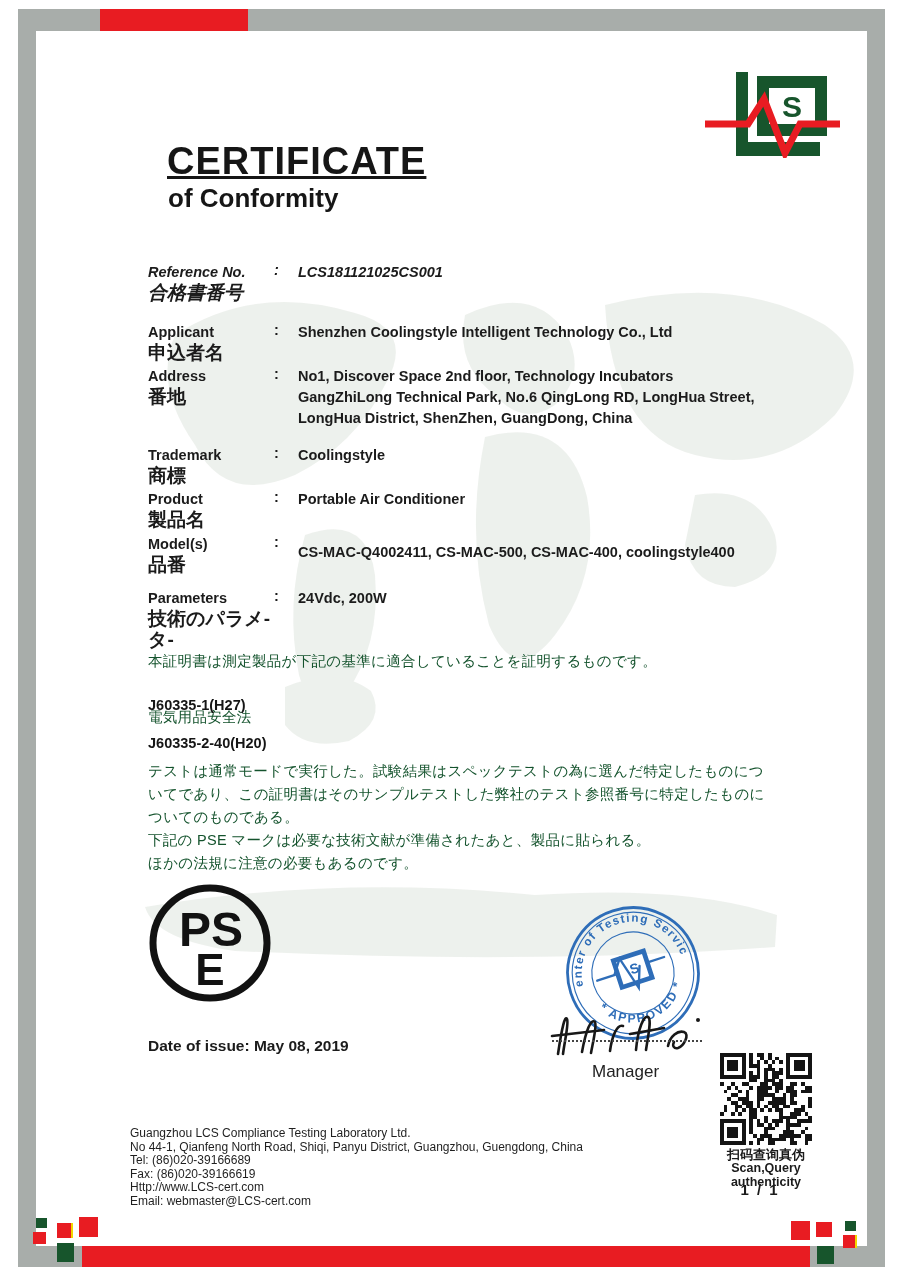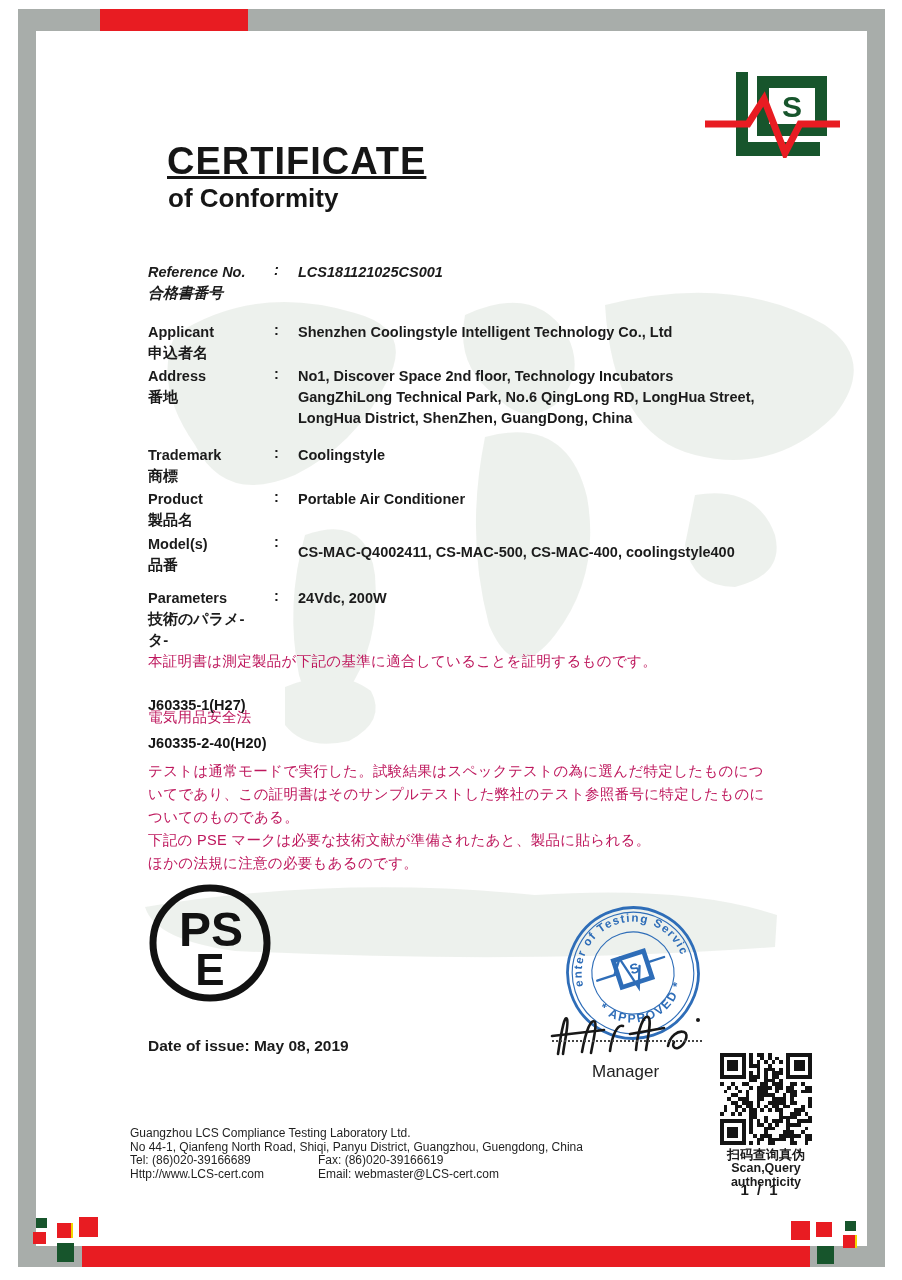--- a/index.html
+++ b/index.html
@@ -16,28 +16,28 @@
   .red{background:#e81c22;}
   .green{background:#17552c;}
   .yedge{border-right:2px solid #f2d600;}
   
   .title{font-size:38px;font-weight:bold;letter-spacing:1px;color:#161616;}
   .subtitle{font-size:26px;font-weight:bold;color:#161616;}
   
   .frow{position:absolute;left:148px;width:652px;display:flex;align-items:flex-start;}
   .fl{width:126px;}
   .flabel{font-size:14.5px;font-weight:bold;line-height:20px;}
-  .fjp{font-size:15px;font-weight:600;line-height:21px;white-space:pre-line;}
+  .fjp{font-size:19px;font-weight:600;line-height:21px;white-space:pre-line;}
   .fc{width:24px;font-size:14.5px;font-weight:bold;}
   .fv{flex:1;font-size:14.5px;font-weight:bold;line-height:21px;white-space:pre-line;}
-  .jptext{font-size:14.5px;line-height:23px;letter-spacing:.3px;white-space:pre-line;color:#be185d;}
+  .jptext{font-size:14.5px;line-height:23px;letter-spacing:.3px;white-space:pre-line;color:#14532d;}
   .stdtext{font-size:14.5px;font-weight:bold;color:#151515;}
   .datetext{font-size:15.5px;font-weight:bold;}
   .footer-line{font-size:12px;line-height:13.5px;color:#1f1f1f;}
-  .ftr-cols{display:flex;}
+  .ftr-cols{display:flex;flex-direction:column;}
   .ftr-col1{width:188px;}
   .sig-line{position:absolute;border-bottom:2px dotted #444;}
   .manager{font-size:17px;color:#222;}
   .qr-cap-zh{font-size:13px;font-weight:bold;text-align:center;}
   .qr-cap-en{font-size:12.5px;font-weight:bold;text-align:center;}
   .page-num{font-size:15px;font-weight:bold;text-align:center;letter-spacing:2px;}
 </style>
 </head>
 <body>
 

